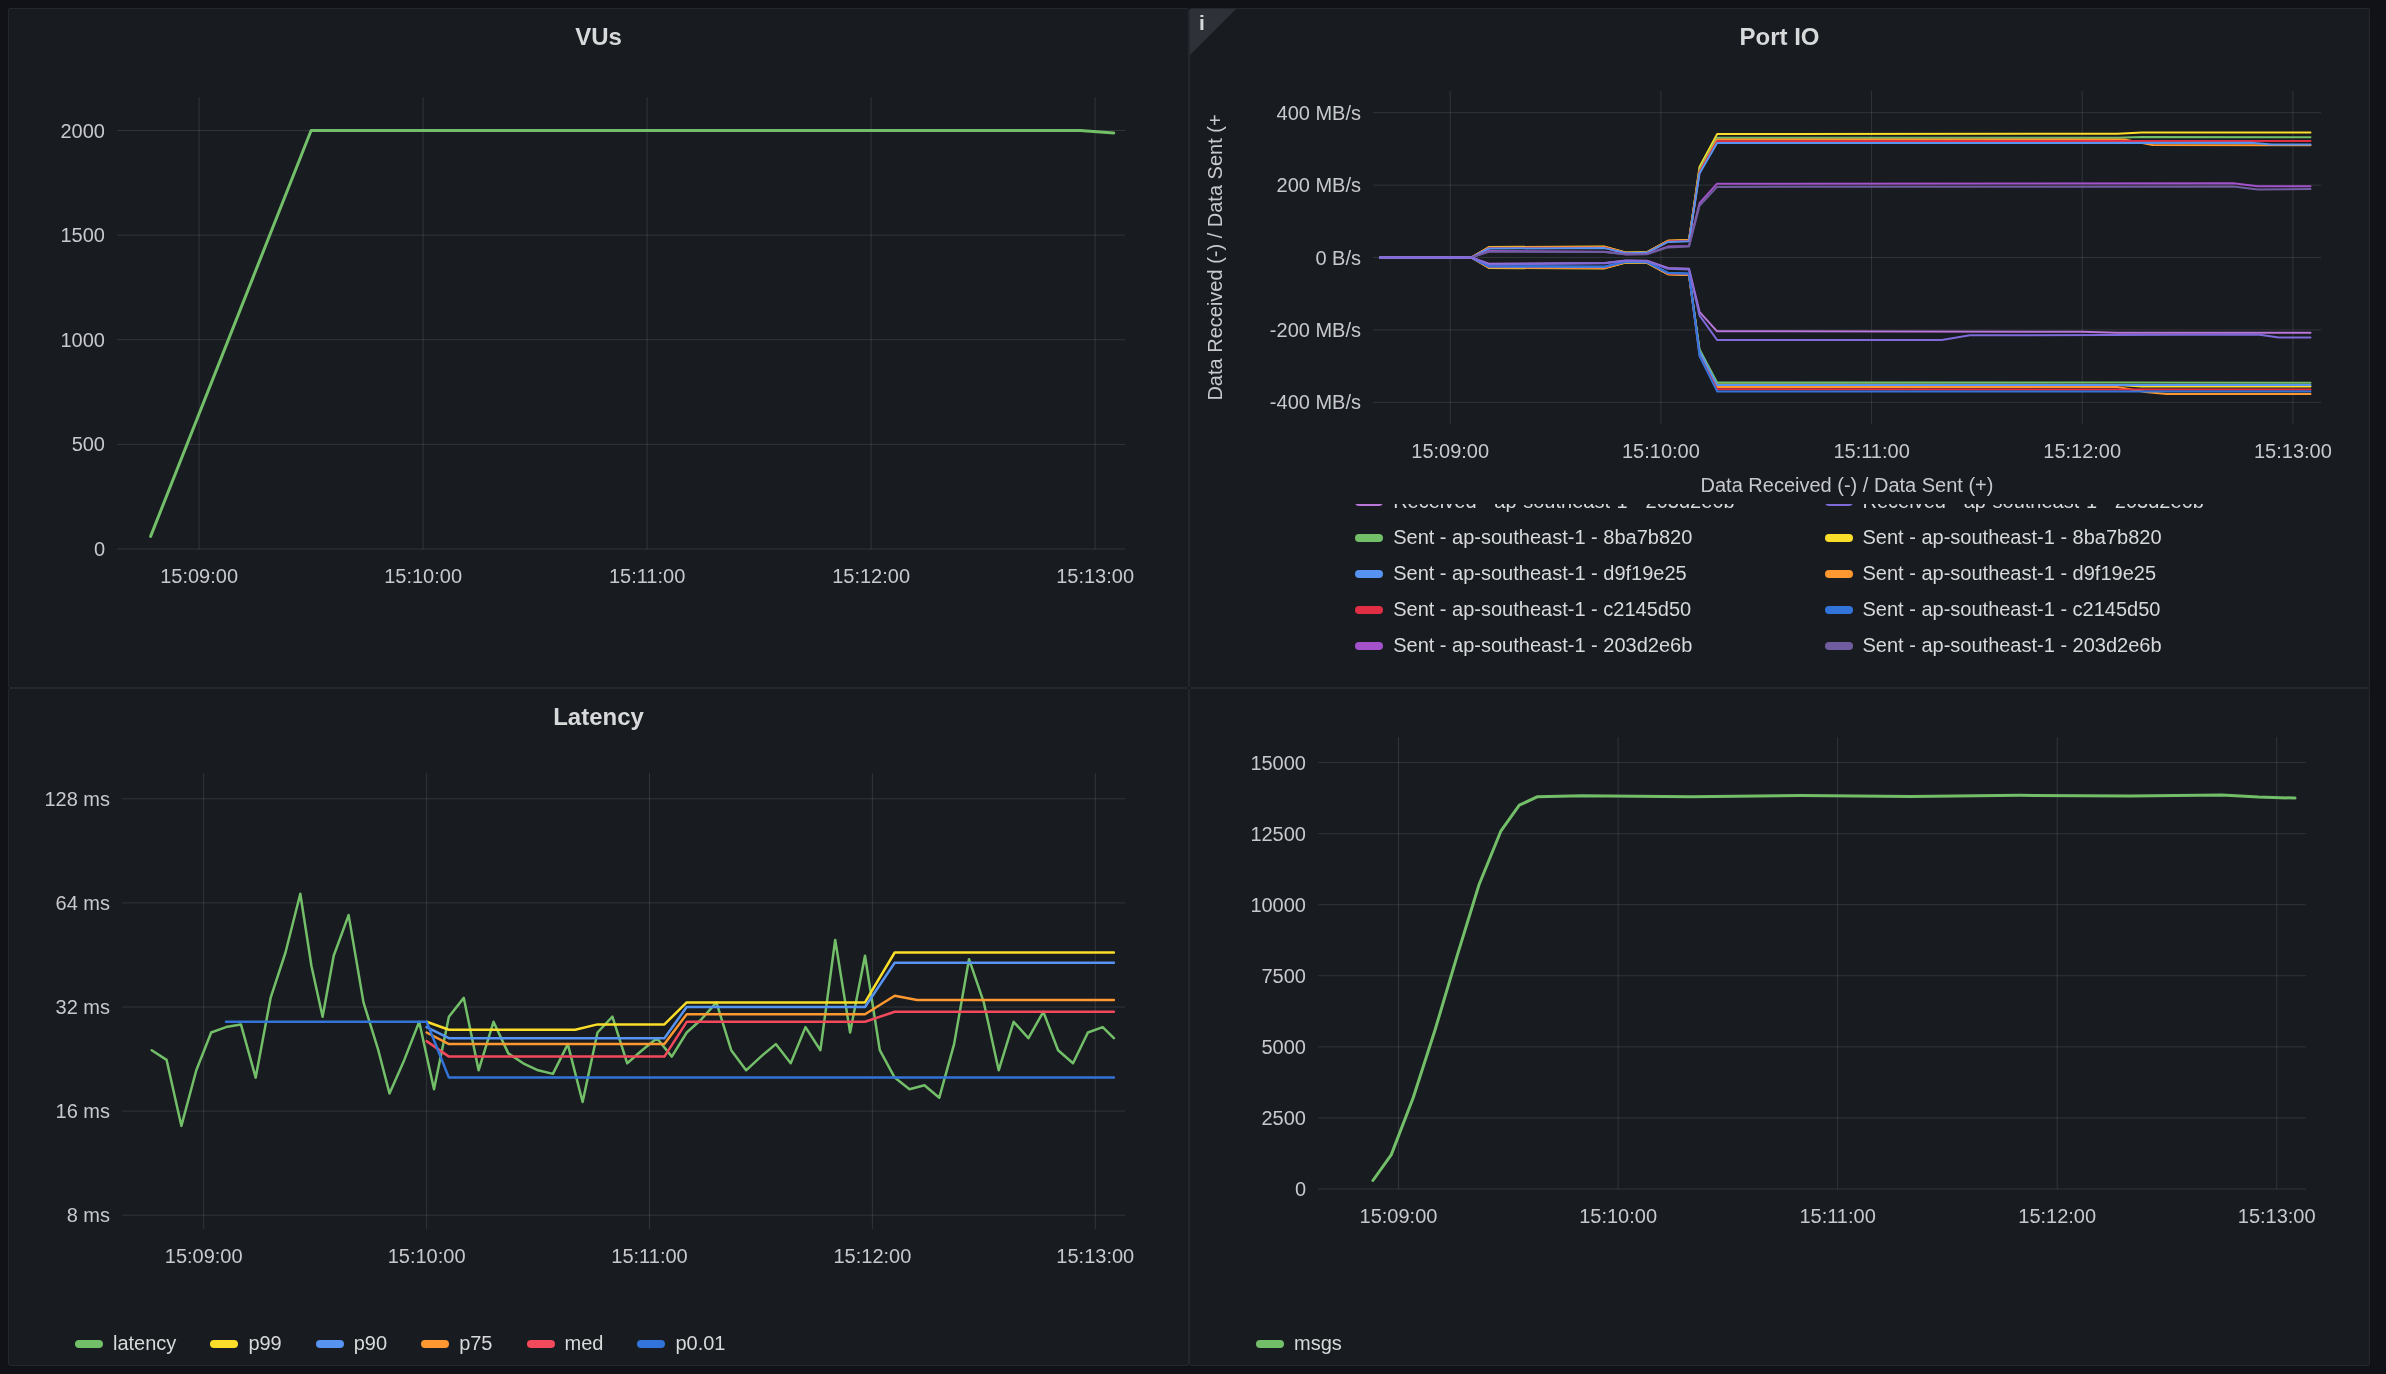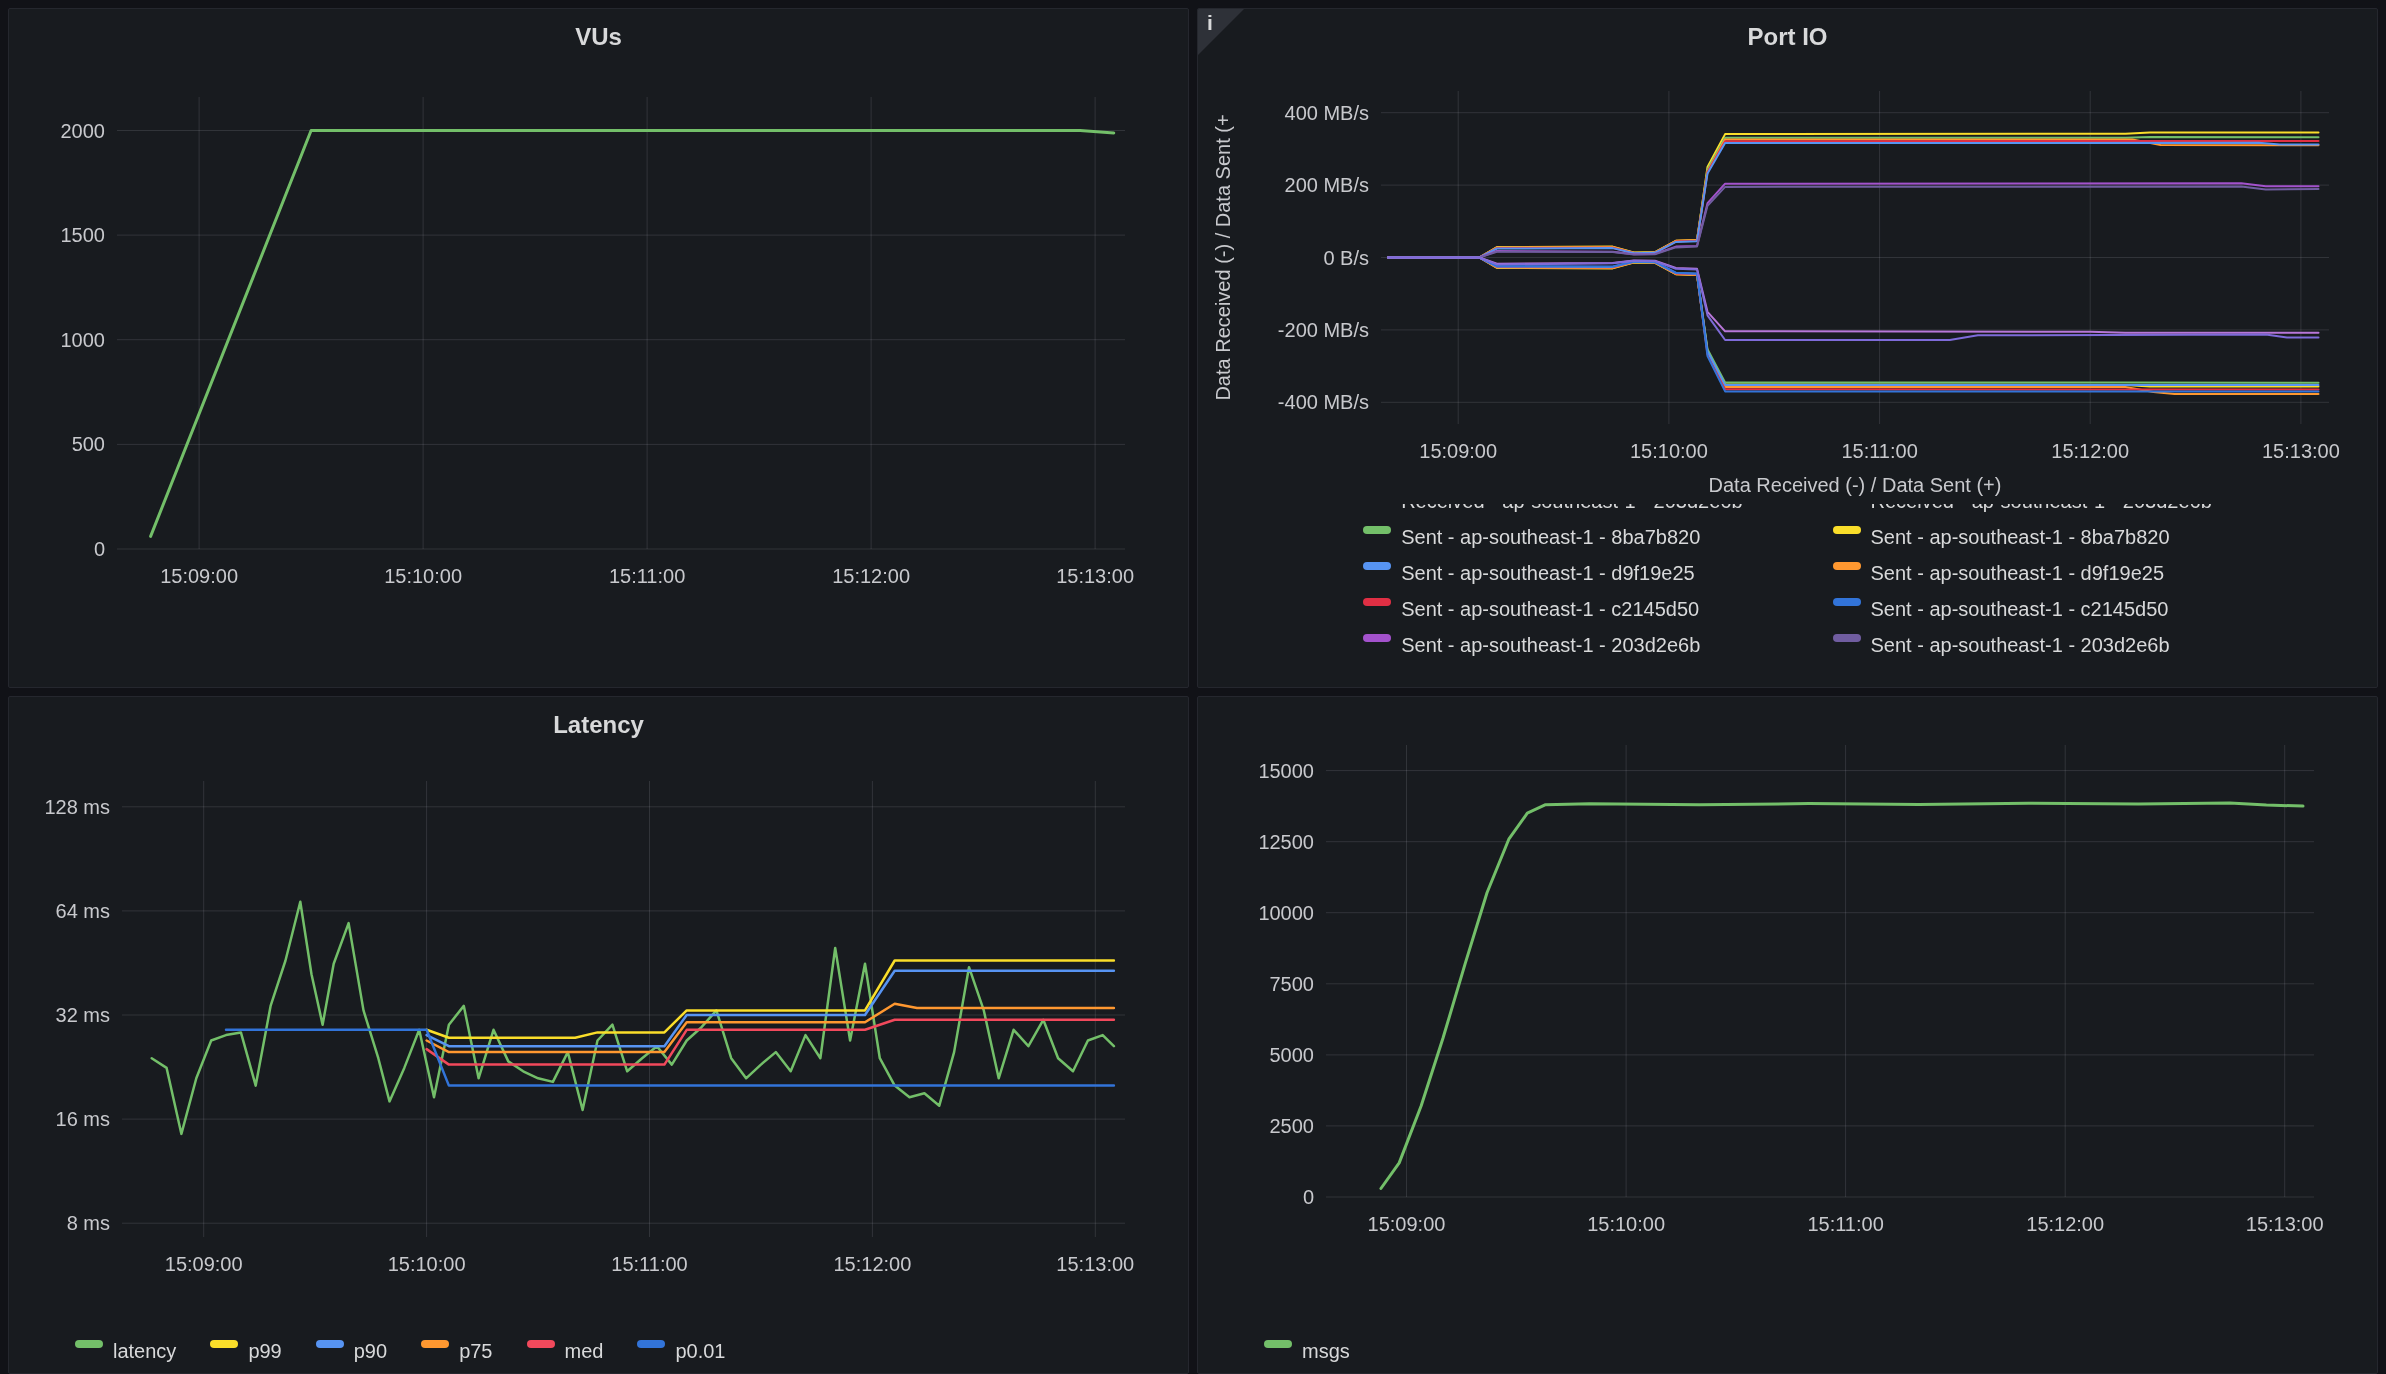--- a/index.html
+++ b/index.html
@@ -1,26 +1,26 @@
 <!DOCTYPE html>
 <html><head>
 <meta charset="utf-8">
 <style>
   html,body{margin:0;padding:0;background:#111217;font-family:"Liberation Sans",sans-serif;}
   .dashboard{width:2386px;height:1374px;box-sizing:border-box;padding:8px;display:grid;
-    grid-template-columns:1181px 1181px;grid-template-rows:680px 678px;gap:8px;}
+    grid-template-columns:1181px 1181px;grid-template-rows:680px 678px;gap:0;}
   .panel{background:#181b1f;border:1px solid #25272e;border-radius:2px;position:relative;
     box-sizing:border-box;padding:8px 8px 10px 8px;display:flex;flex-direction:column;overflow:hidden;}
   .panel-title{height:40px;line-height:40px;text-align:center;font-size:24px;font-weight:600;color:#d8d9da;flex:none;}
   svg{display:block;flex:none;}
   .grid{stroke:rgba(204,204,220,0.14);stroke-width:1;}
   .tick{fill:#c8c9cd;font-size:20px;font-family:"Liberation Sans",sans-serif;}
   .axis-label{fill:#c8c9cd;font-size:20px;font-weight:500;font-family:"Liberation Sans",sans-serif;}
   .legend-row{display:flex;flex-wrap:wrap;align-items:center;gap:34px;padding-left:58px;margin-top:auto;flex:none;}
-  .legend-item{display:flex;gap:10px;color:#d8d9da;font-size:20px;cursor:pointer;}
+  .legend-item{display:flex;align-items:center;gap:10px;color:#d8d9da;font-size:20px;cursor:pointer;}
   .swatch{width:28px;height:8px;border-radius:4px;flex:none;}
   .legend-clip{overflow:hidden;margin-top:2px;flex:none;}
   .legend-grid{display:grid;grid-template-columns:max-content max-content;column-gap:90px;row-gap:13px;
     justify-content:center;margin-top:-14px;}
   .corner-info{position:absolute;top:0;left:0;width:46px;height:46px;z-index:3;cursor:pointer;}
   .corner-tri{position:absolute;top:0;left:0;width:0;height:0;border-left:46px solid #2e3138;border-bottom:46px solid transparent;}
   .corner-i{position:absolute;top:2px;left:9px;color:#d8d9da;font-size:21px;font-weight:700;}
 </style>
 </head>
 <body>

